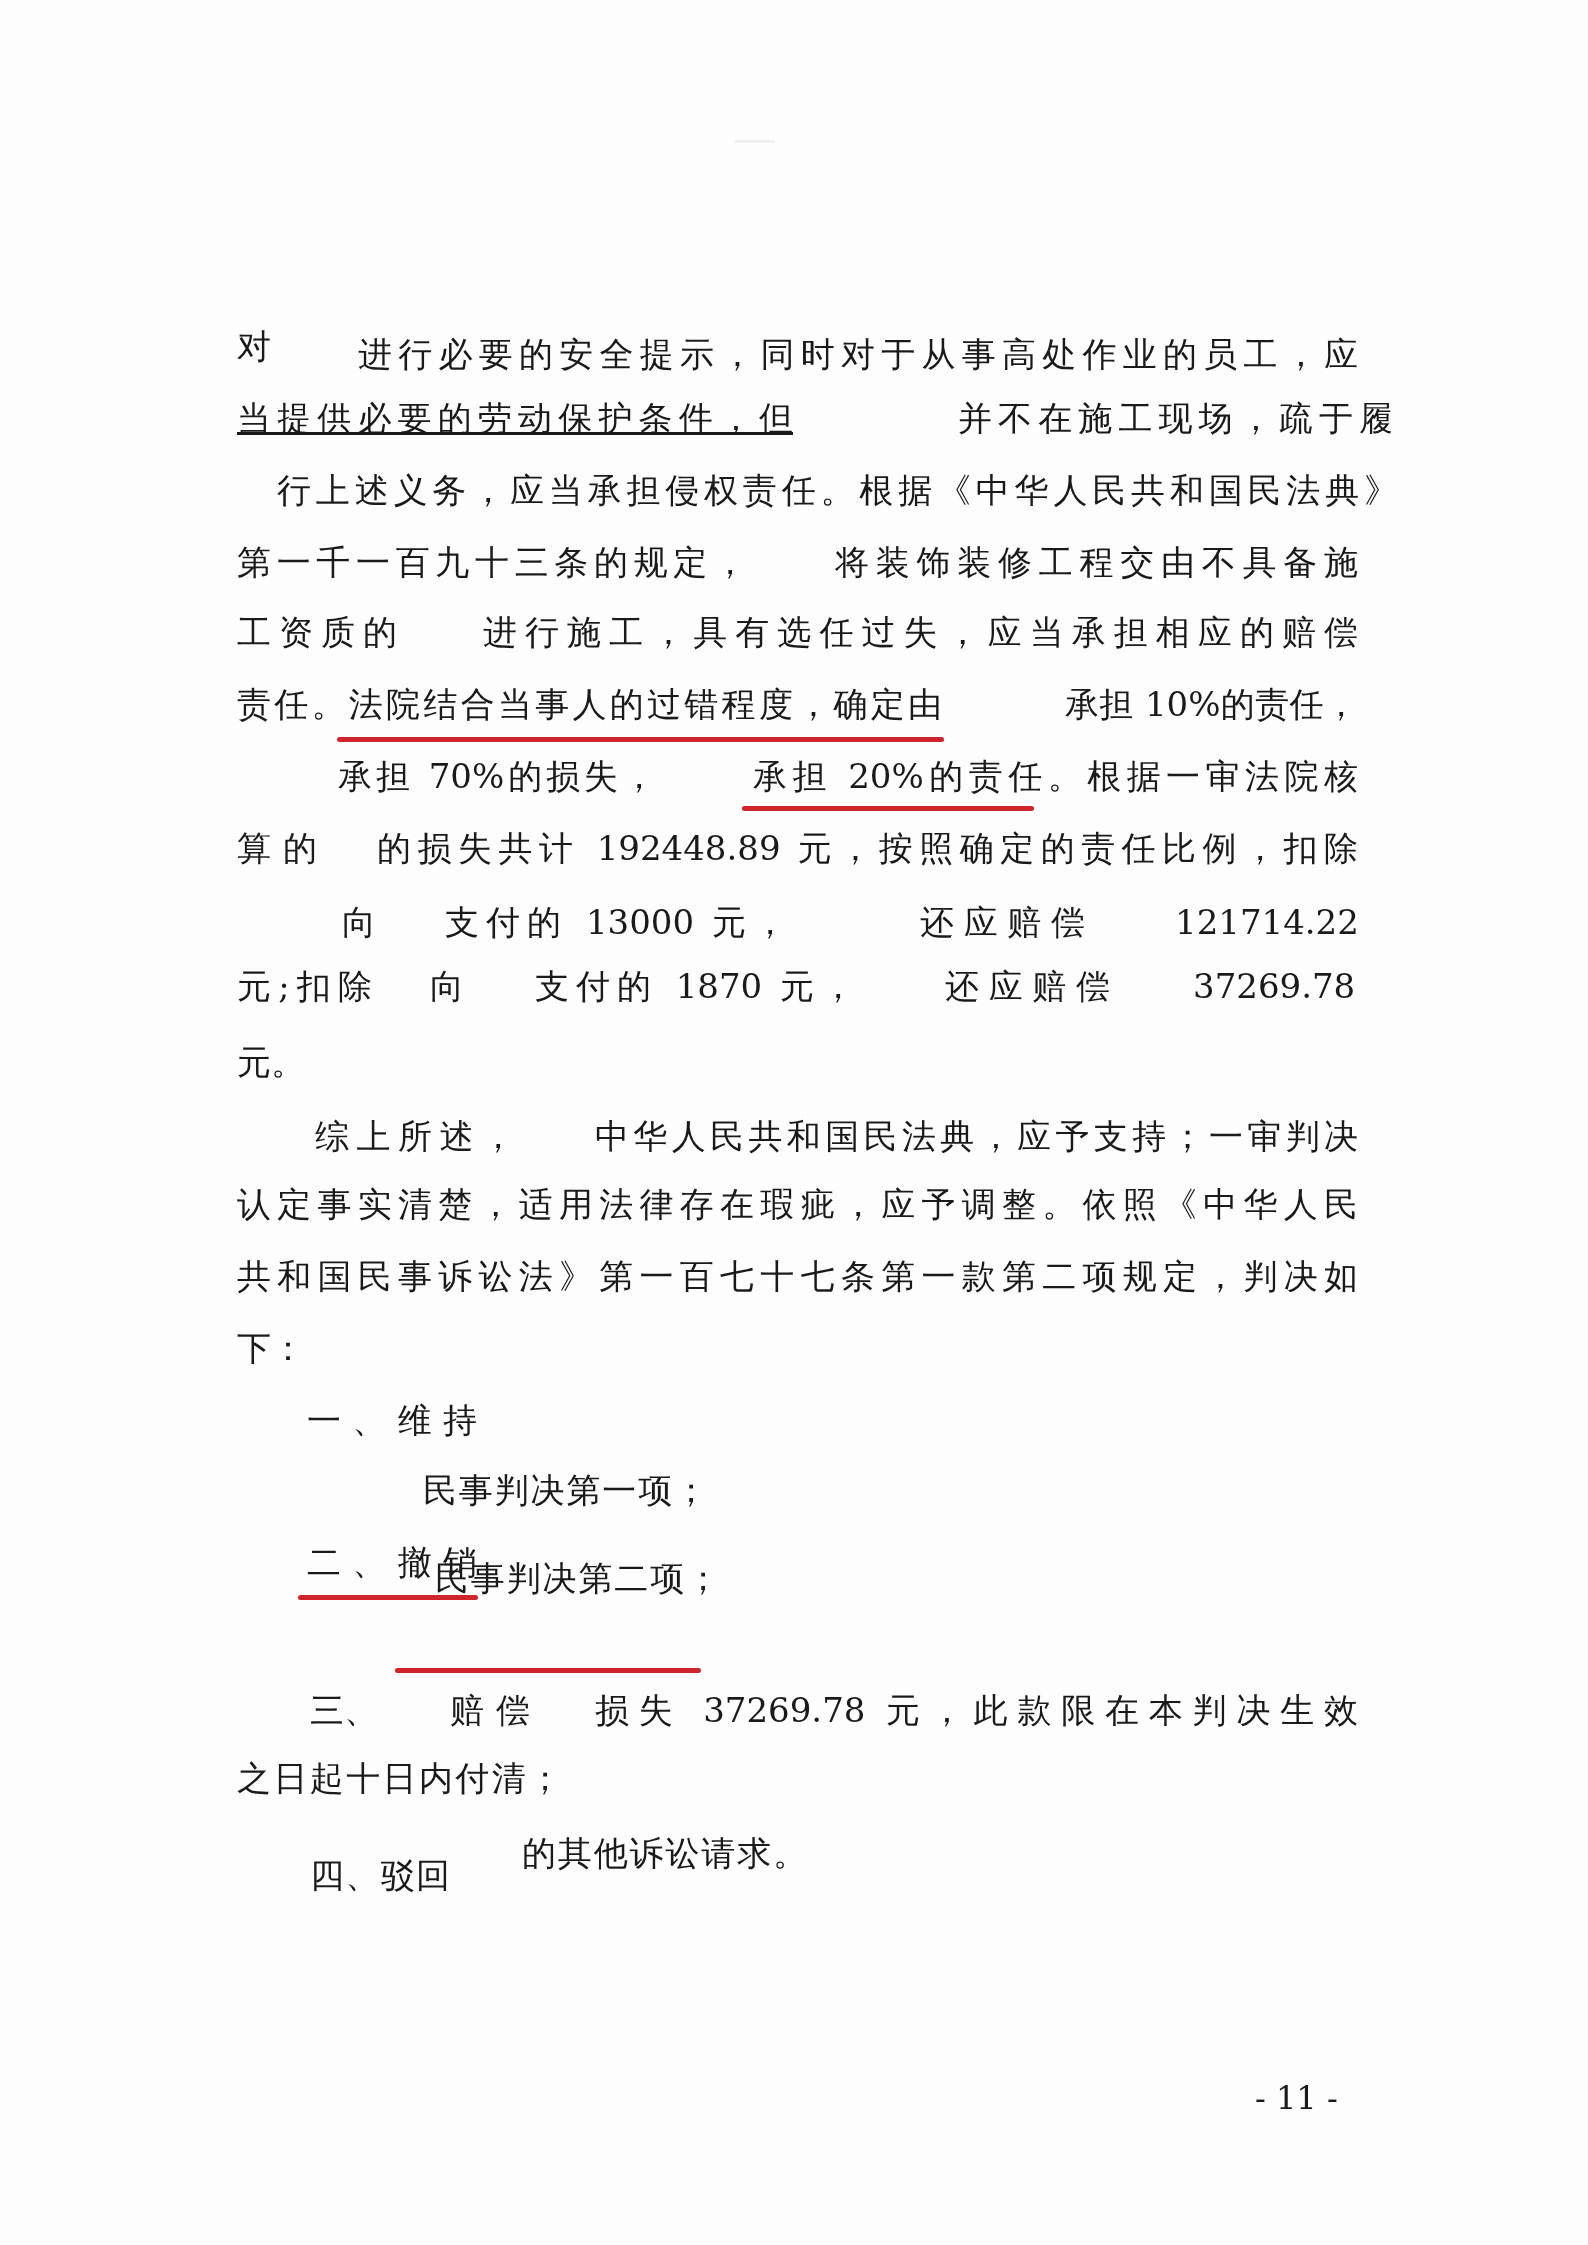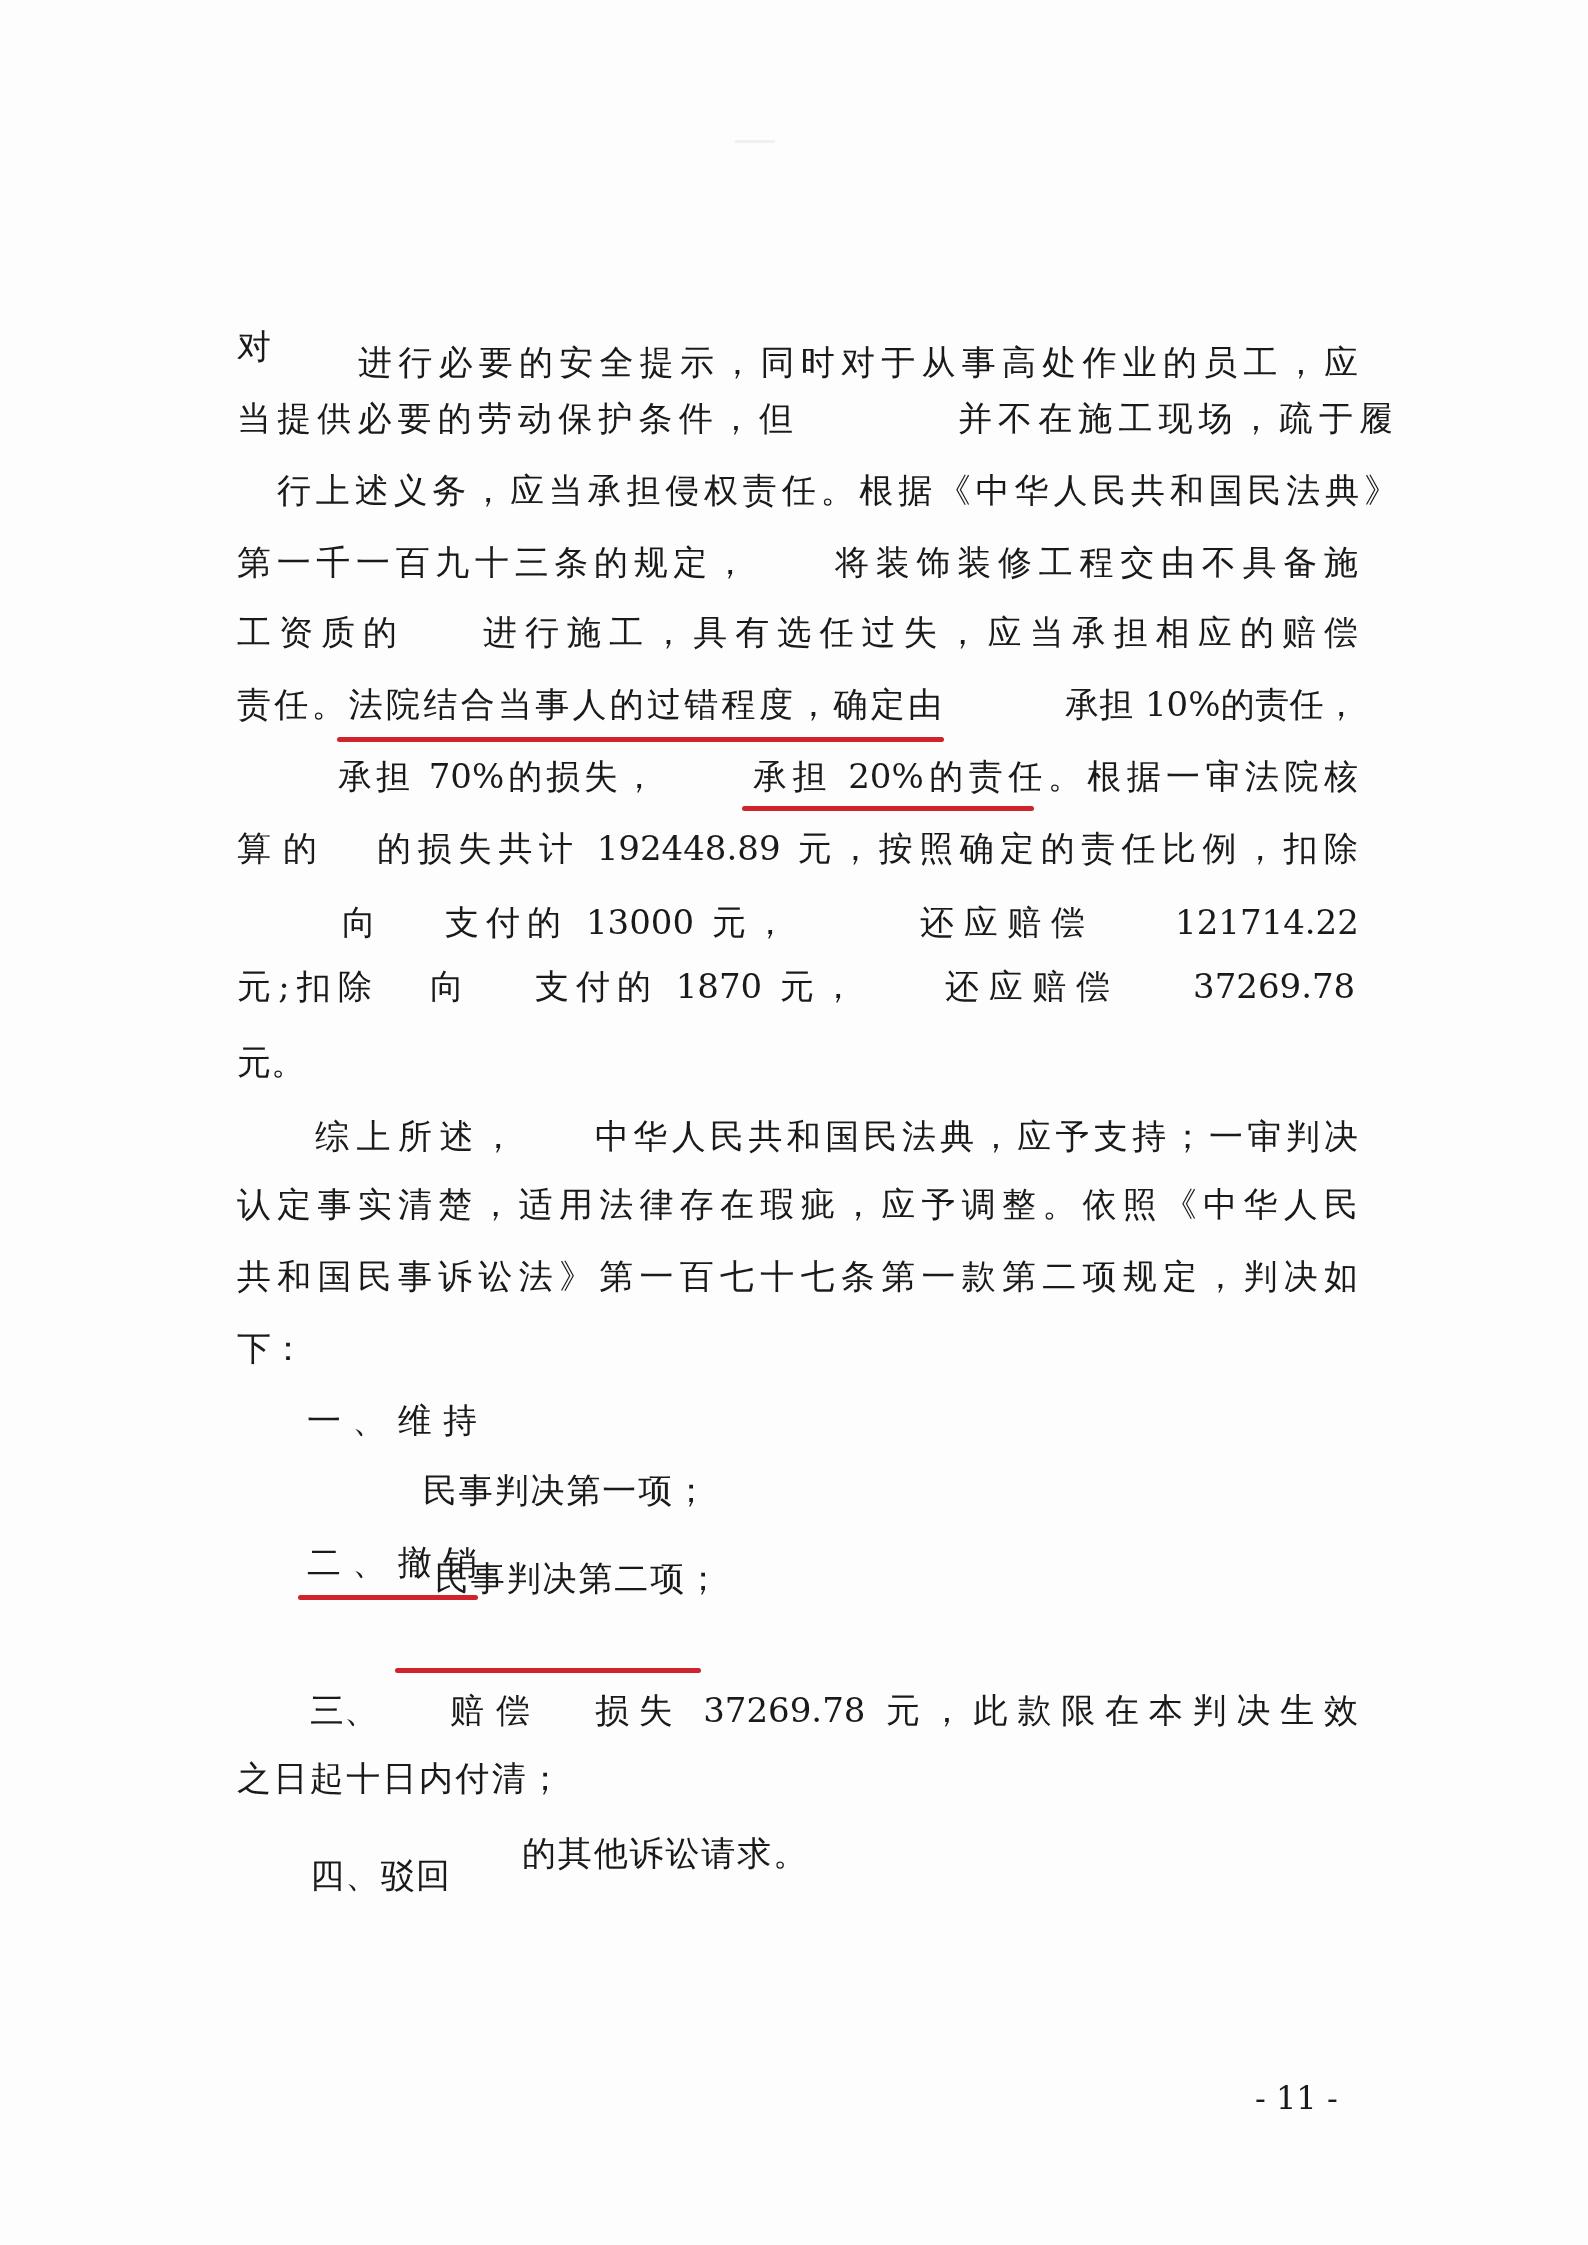--- a/index.html
+++ b/index.html
@@ -12,22 +12,22 @@
   .pagenum { position: absolute; font-size: 32px; line-height: 40px; white-space: nowrap; margin-top: 32px; }
   .specks { position: absolute; left: 735px; top: 140px; width: 40px; height: 3px; background: #f0f0f0; }
 </style>
 </head>
 <body>
 
 <div class="page">
   <div class="specks"></div>
   <div id="lines">
       <div class="seg" style="left: 237px; top: 326px; width: 40px;">对</div>
-      <div class="seg just" style="left: 358px; top: 342px; width: 1000px;">进行必要的安全提示，同时对于从事高处作业的员工，应</div>
-      <div class="seg just" style="left: 237px; top: 398px; width: 556px;">当提供必要的劳动保护条件，但</div>
+      <div class="seg just" style="left: 358px; top: 334px; width: 1000px;">进行必要的安全提示，同时对于从事高处作业的员工，应</div>
+      <div class="seg just" style="left: 237px; top: 398px; width: 556px; text-decoration: underline;">当提供必要的劳动保护条件，但</div>
       <div class="seg just" style="left: 958px; top: 398px; width: 435px;">并不在施工现场，疏于履</div>
       <div class="seg just" style="left: 237px; top: 470px; width: 1121px; margin-left: 40px;">行上述义务，应当承担侵权责任。根据《中华人民共和国民法典》</div>
       <div class="seg just" style="left: 237px; top: 542px; width: 510px;">第一千一百九十三条的规定，</div>
       <div class="seg just" style="left: 835px; top: 542px; width: 523px;">将装饰装修工程交由不具备施</div>
       <div class="seg just" style="left: 237px; top: 612px; width: 160px;">工资质的</div>
       <div class="seg just" style="left: 483px; top: 612px; width: 875px;">进行施工，具有选任过失，应当承担相应的赔偿</div>
       <div class="seg just" style="left: 237px; top: 684px; width: 705px;">责任。法院结合当事人的过错程度，确定由</div>
       <div class="seg just" style="left: 1065px; top: 684px; width: 293px;">承担 10%的责任，</div>
       <div class="seg just" style="left: 338px; top: 756px; width: 318px;">承担 70%的损失，</div>
       <div class="seg just" style="left: 753px; top: 756px; width: 605px;">承担 20%的责任。根据一审法院核</div>

